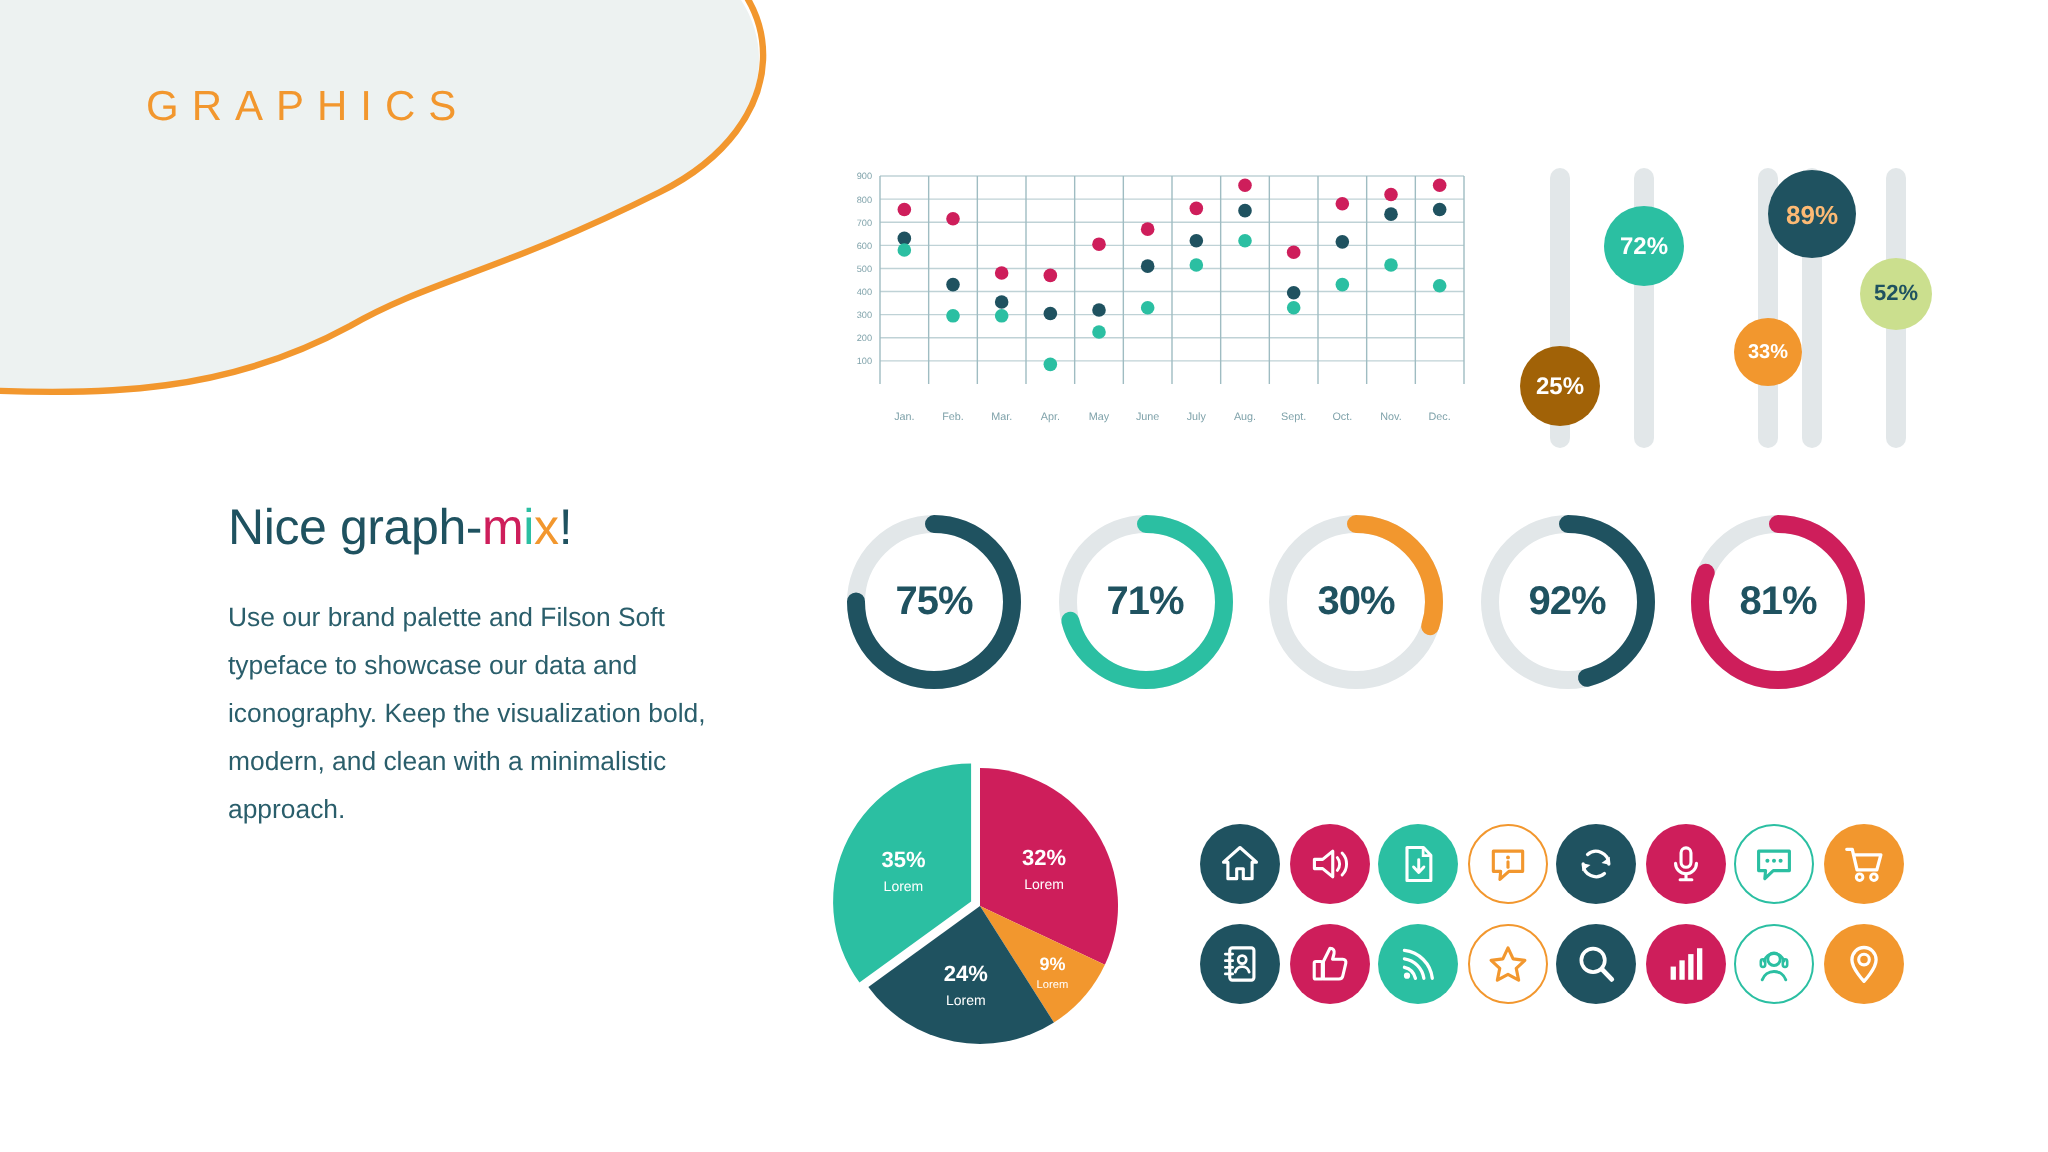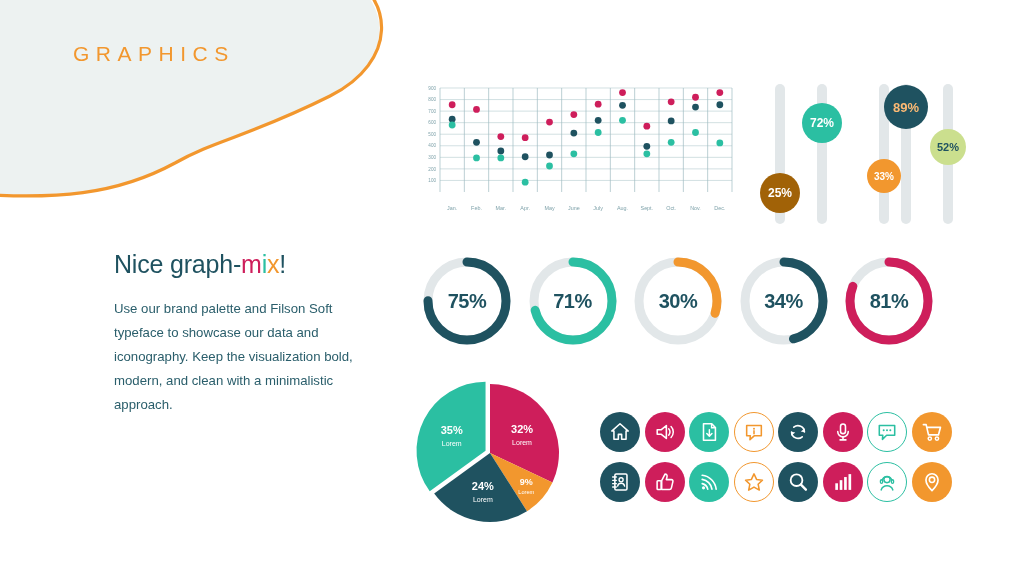--- a/index.html
+++ b/index.html
@@ -344,21 +344,21 @@
           <circle cx="49" cy="49" r="39" fill="none" stroke="#E2E7E9" stroke-width="9"></circle>
           <circle cx="49" cy="49" r="39" fill="none" stroke="#2BBFA2" stroke-width="9" stroke-linecap="round" stroke-dasharray="173.98140115580273 245.04422698000386" transform="rotate(-90 49 49)"></circle>
         </svg><div class="donut-label">71%</div></div>
       <div class="donut" style="left: 211px;"><svg viewBox="0 0 98 98" width="98" height="98">
           <circle cx="49" cy="49" r="39" fill="none" stroke="#E2E7E9" stroke-width="9"></circle>
           <circle cx="49" cy="49" r="39" fill="none" stroke="#F2972E" stroke-width="9" stroke-linecap="round" stroke-dasharray="73.51326809400116 245.04422698000386" transform="rotate(-90 49 49)"></circle>
         </svg><div class="donut-label">30%</div></div>
       <div class="donut" style="left: 316.5px;"><svg viewBox="0 0 98 98" width="98" height="98">
           <circle cx="49" cy="49" r="39" fill="none" stroke="#E2E7E9" stroke-width="9"></circle>
           <circle cx="49" cy="49" r="39" fill="none" stroke="#1F5260" stroke-width="9" stroke-linecap="round" stroke-dasharray="112.72034441080177 245.04422698000386" transform="rotate(-90 49 49)"></circle>
-        </svg><div class="donut-label">34%</div></div>
+        </svg><div class="donut-label">92%</div></div>
       <div class="donut" style="left: 422px;"><svg viewBox="0 0 98 98" width="98" height="98">
           <circle cx="49" cy="49" r="39" fill="none" stroke="#E2E7E9" stroke-width="9"></circle>
           <circle cx="49" cy="49" r="39" fill="none" stroke="#CE1E5B" stroke-width="9" stroke-linecap="round" stroke-dasharray="198.4858238538031 245.04422698000386" transform="rotate(-90 49 49)"></circle>
         </svg><div class="donut-label">81%</div></div>
     </div>
 
   <svg id="pie-chart" viewBox="0 0 180 155" xmlns="http://www.w3.org/2000/svg">
     <g id="pie-slices">
         <path d="M 88 76 L 88 7 A 69 69 0 0 1 150.43306662015533 105.37877111799001 Z" fill="#CE1E5B"></path>
         <path d="M 88 76 L 150.43306662015533 105.37877111799001 A 69 69 0 0 1 124.97204885355076 134.25862685963904 Z" fill="#F2972E"></path>

